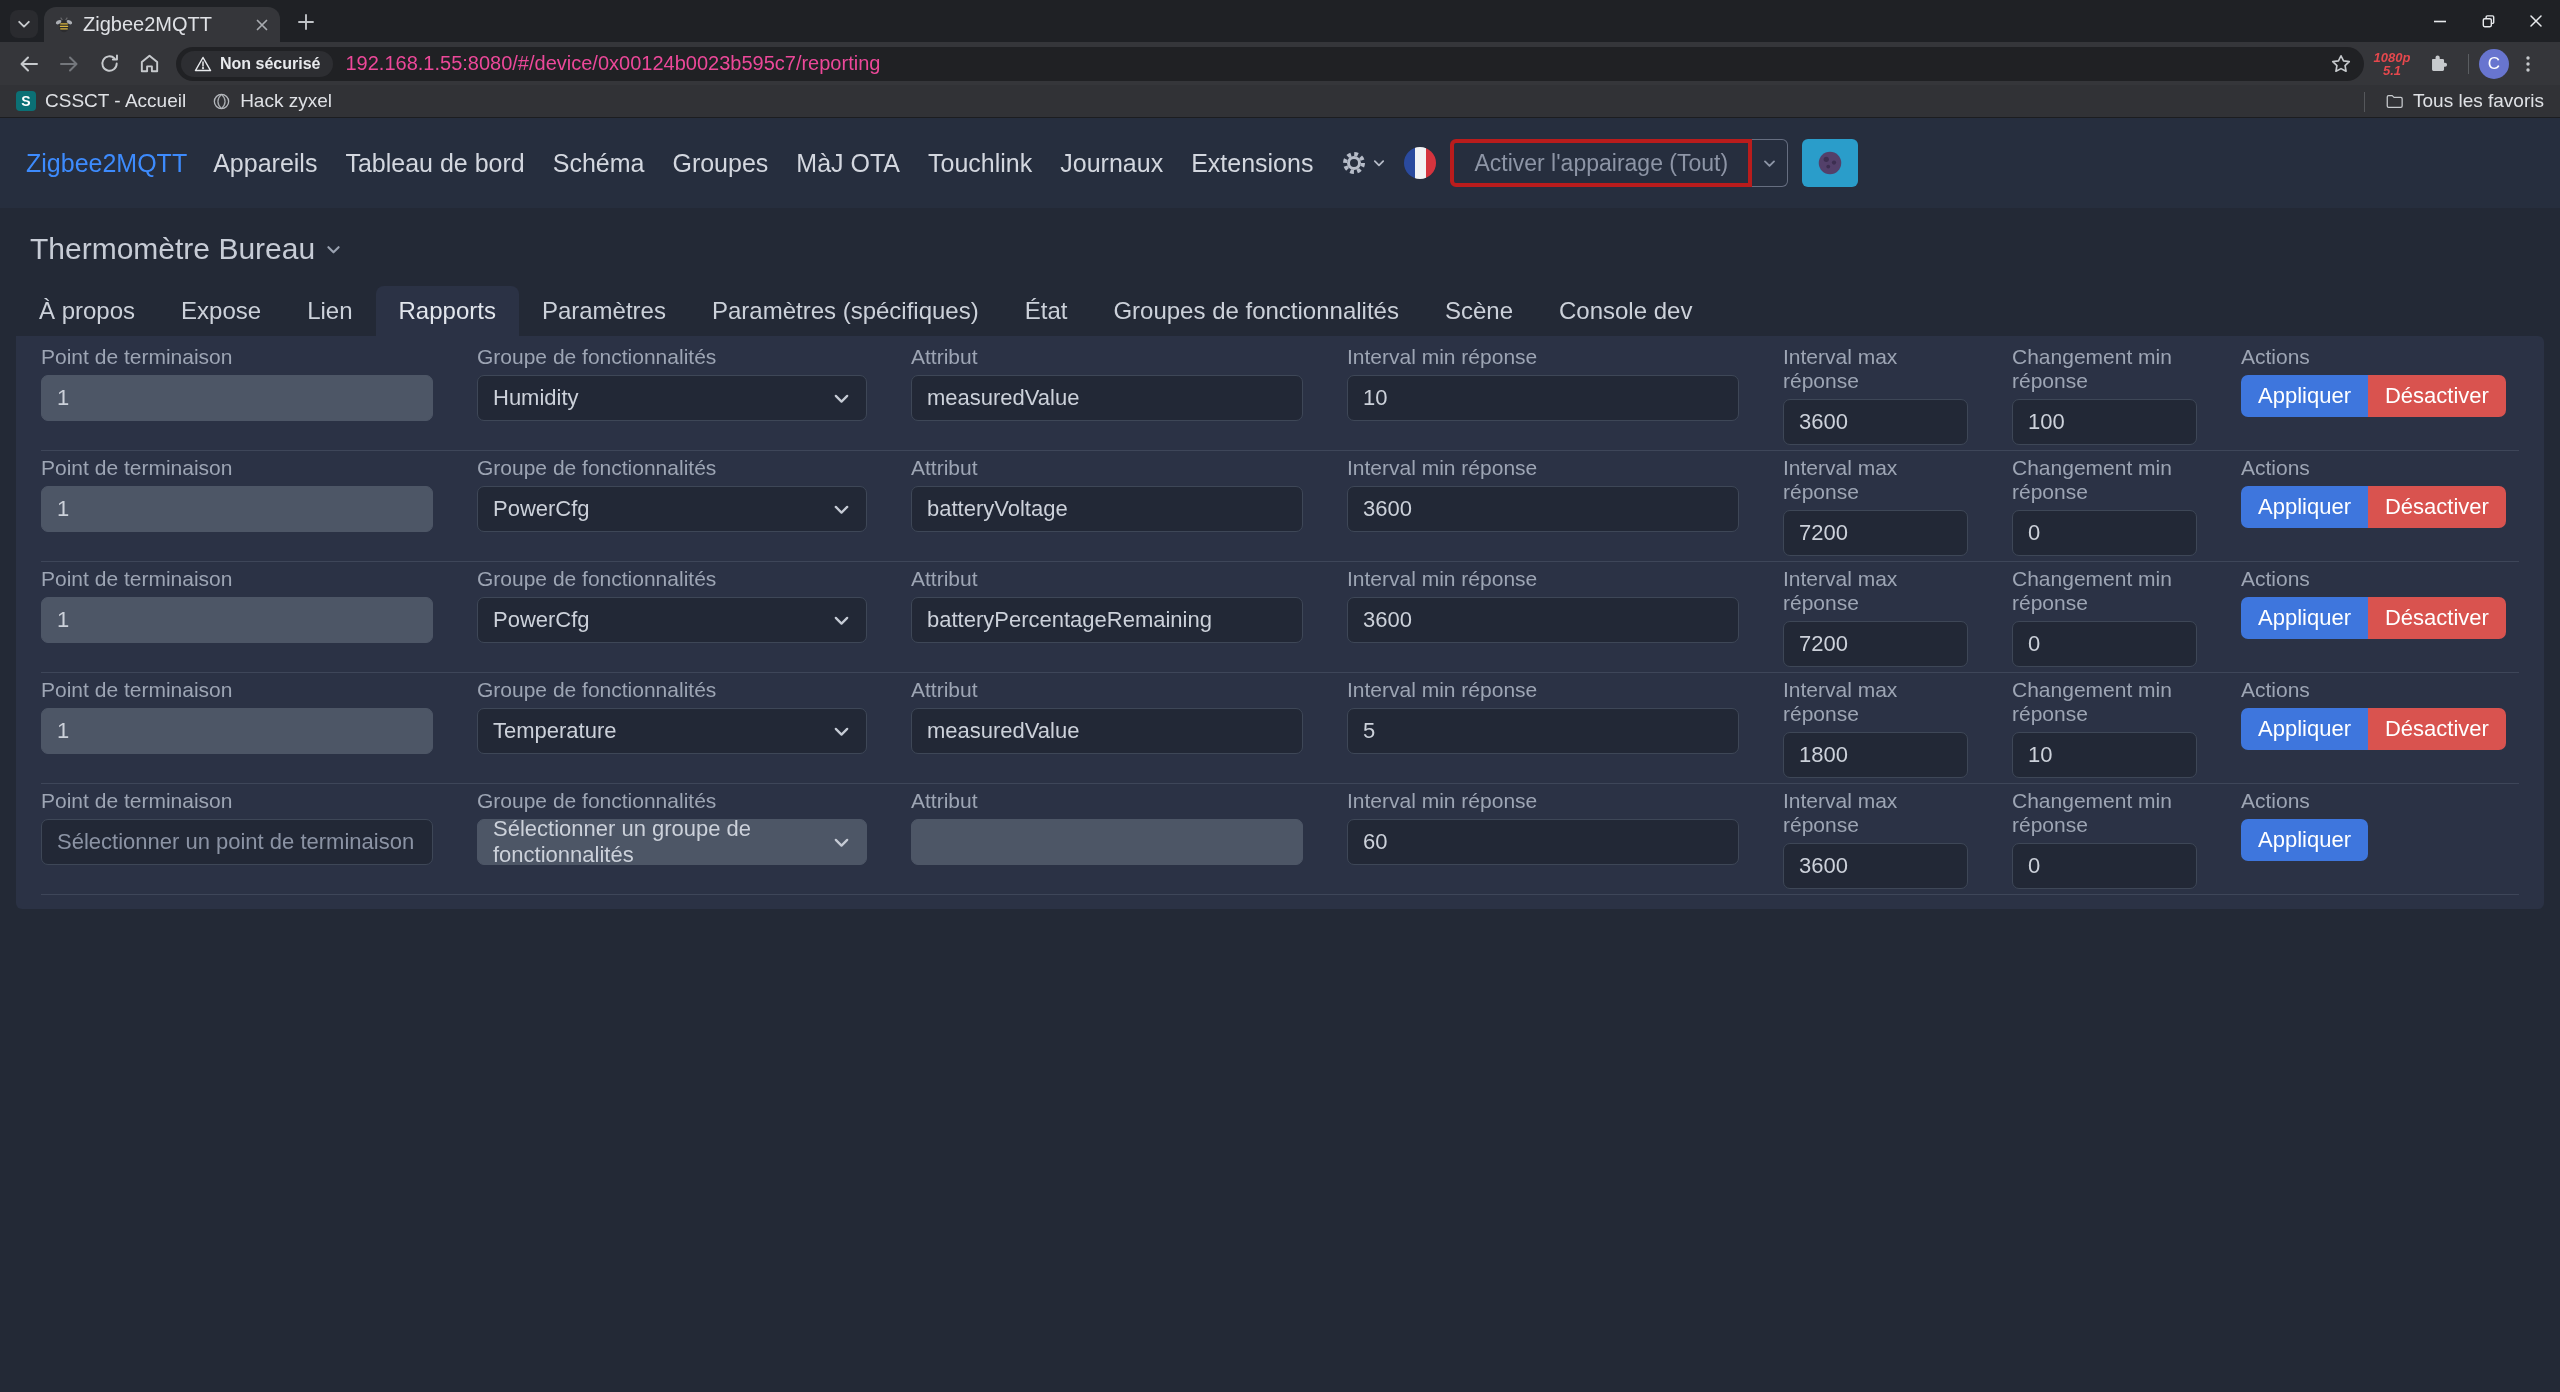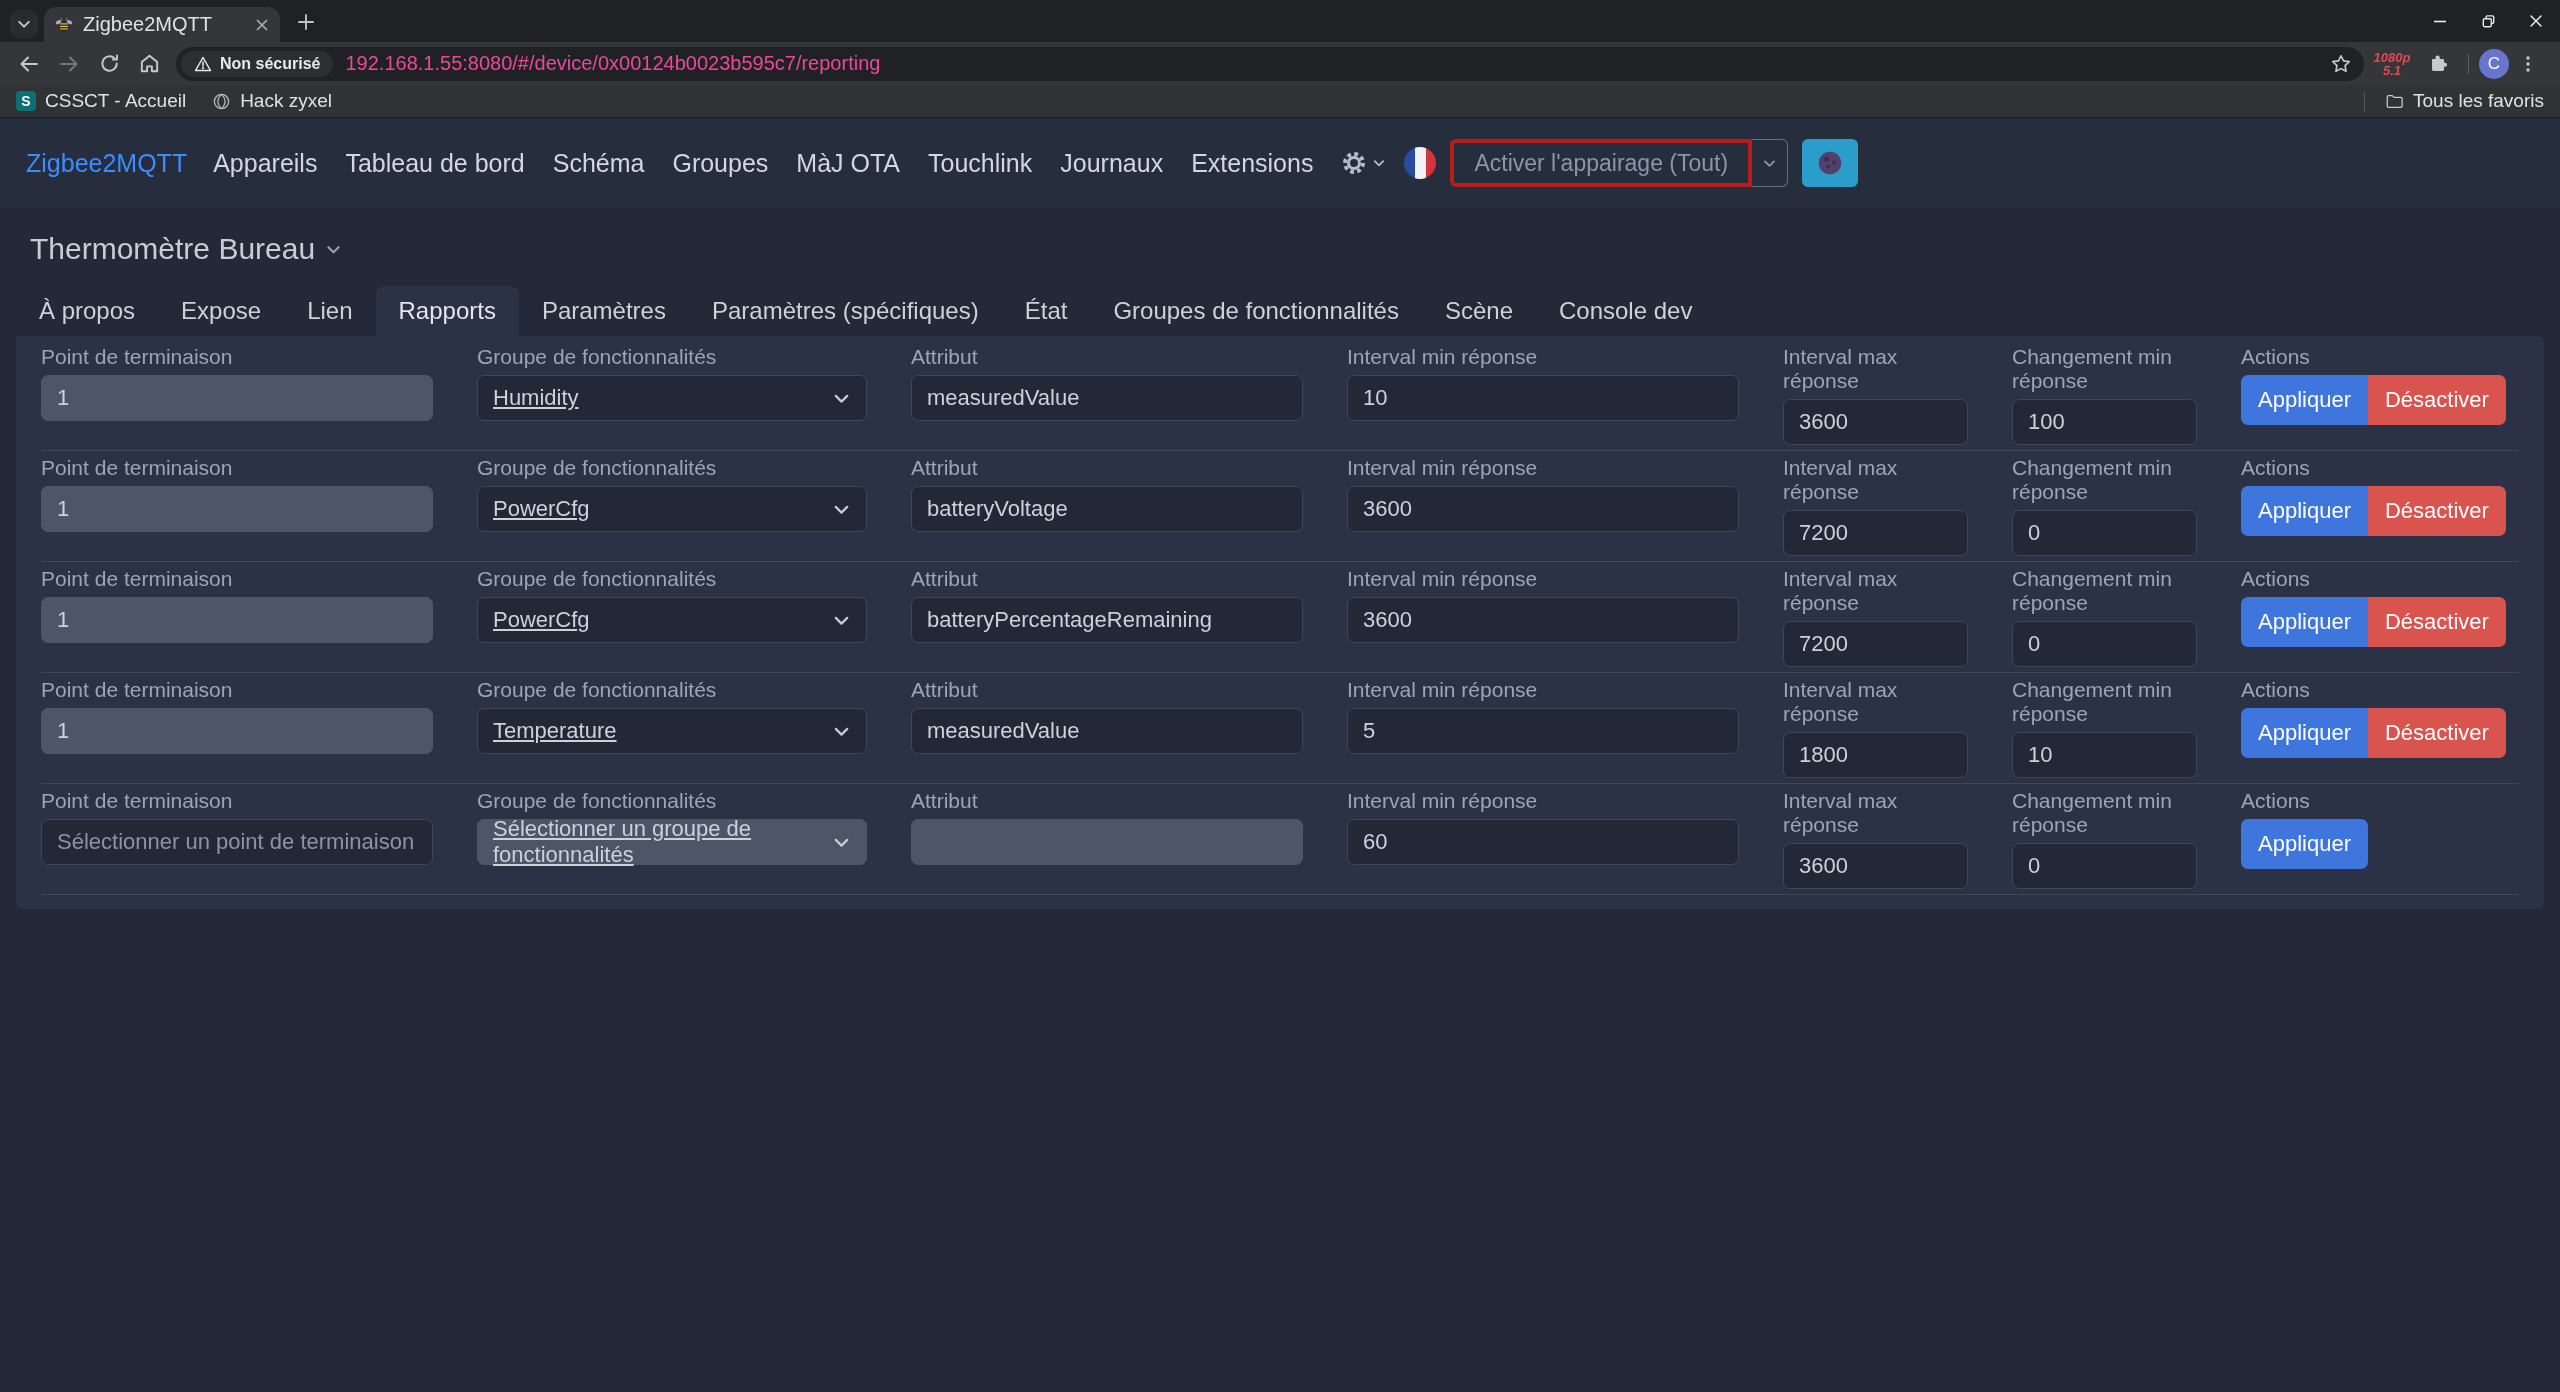--- a/index.html
+++ b/index.html
@@ -85,24 +85,24 @@
 
   .card{margin:0 16px;background:var(--c-card);border-radius:0 6px 6px 6px;padding:4px 25px 14px;}
   .report-row{display:grid;grid-template-columns:392px 390px 392px 392px 185px 185px 1fr;
     column-gap:44px;padding:2px 0 5px;border-bottom:1px solid var(--c-divider);}
   .cell-label{display:block;font-size:21px;line-height:24px;color:var(--c-label);margin:3px 0 6px;}
   .ctl{width:100%;height:46px;background:var(--c-input);border:1px solid var(--c-input-border);
     border-radius:7px;color:var(--c-text);font-size:22px;padding:0 15px;
     font-family:"Liberation Sans","DejaVu Sans",sans-serif;outline:none;}
   .ctl::placeholder{color:#8b93a4;}
   .ctl.grey{background:var(--c-grey);border-color:var(--c-grey);}
-  .select{display:flex;align-items:center;justify-content:space-between;text-decoration:underline;}
+  .select{display:flex;align-items:center;justify-content:space-between;}
   .sel-chev{color:#c6cbd5;flex:none;}
   .btn-group{display:inline-flex;}
-  .btn{height:50px;padding:0 17px;font-size:22px;color:#fff;border:none;
+  .btn{height:42px;padding:0 17px;font-size:22px;color:#fff;border:none;
     font-family:"Liberation Sans","DejaVu Sans",sans-serif;}
   .btn-apply{background:var(--c-accent);border-radius:7px 0 0 7px;}
   .btn-apply.solo{border-radius:7px;}
   .btn-disable{background:var(--c-danger);border-radius:0 7px 7px 0;}
 </style>
 </head>
 <body>
 
 <div data-interactable="false" class="titlebar">
   <div class="tab-search" data-interactable="true">

